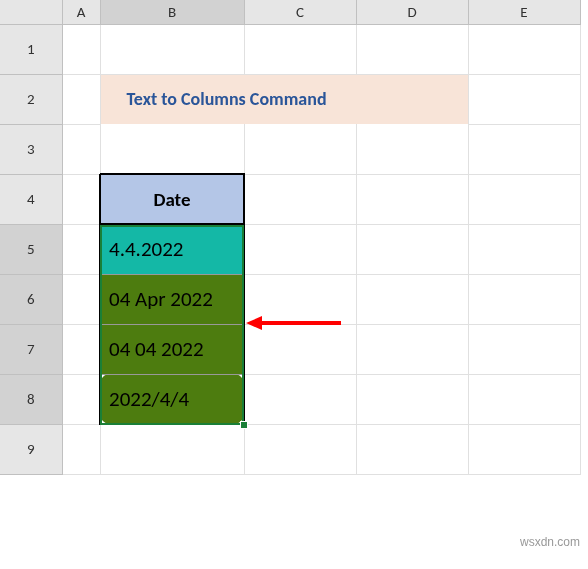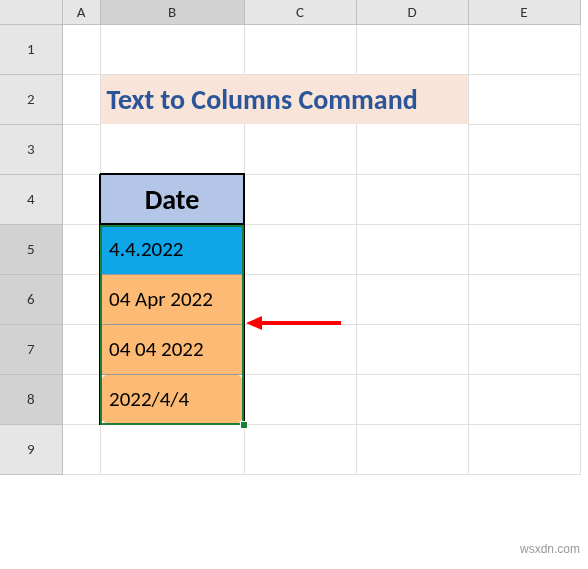--- a/index.html
+++ b/index.html
@@ -77,46 +77,46 @@
     .row-6 { height: 50px; }
     .row-7 { height: 50px; }
     .row-8 { height: 50px; }
     .row-9 { height: 50px; }
     .row-10 { height: 50px; }
     
     .title-cell {
       background: #f8e4d8;
       color: #2a5599;
       font-weight: bold;
-      font-size: 28px;
+      font-size: 18px;
       white-space: nowrap;
-      padding-left: 6px;
+      padding-left: 26px;
       border-bottom: none;
     }
     
     .header-cell {
       background: #b4c6e7;
       text-align: center;
       font-weight: bold;
-      font-size: 28px;
+      font-size: 19px;
       color: #000;
       border: 2px solid #000;
     }
     
     .data-cell {
-      background: #fdba74;
+      background: #4d7c0f;
       font-size: 21px;
       color: #000;
       padding-left: 8px;
       border-left: 2px solid #000;
       border-right: 2px solid #000;
       border-bottom: 1px solid #999;
     }
     .data-cell.first {
-      background: #0ea5e9;
+      background: #14b8a6;
       border-top: 2px solid #000;
     }
     .data-cell.last {
       border-bottom: 2px solid #000;
       border-radius: 10px;
     }
     
     .selection-border {
       position: absolute;
       border: 2px solid #1a7f37;
@@ -131,21 +131,21 @@
       border: 1px solid #fff;
       z-index: 11;
     }
     .arrow {
       position: absolute;
       z-index: 20;
     }
     .watermark {
       position: absolute;
       right: 8px;
-      bottom: 13px;
+      bottom: 20px;
       font-size: 12px;
       color: #999;
       font-family: Arial, sans-serif;
     }
   </style>
 </head>
 <body>
 
 <table class="grid">
   <tbody>

